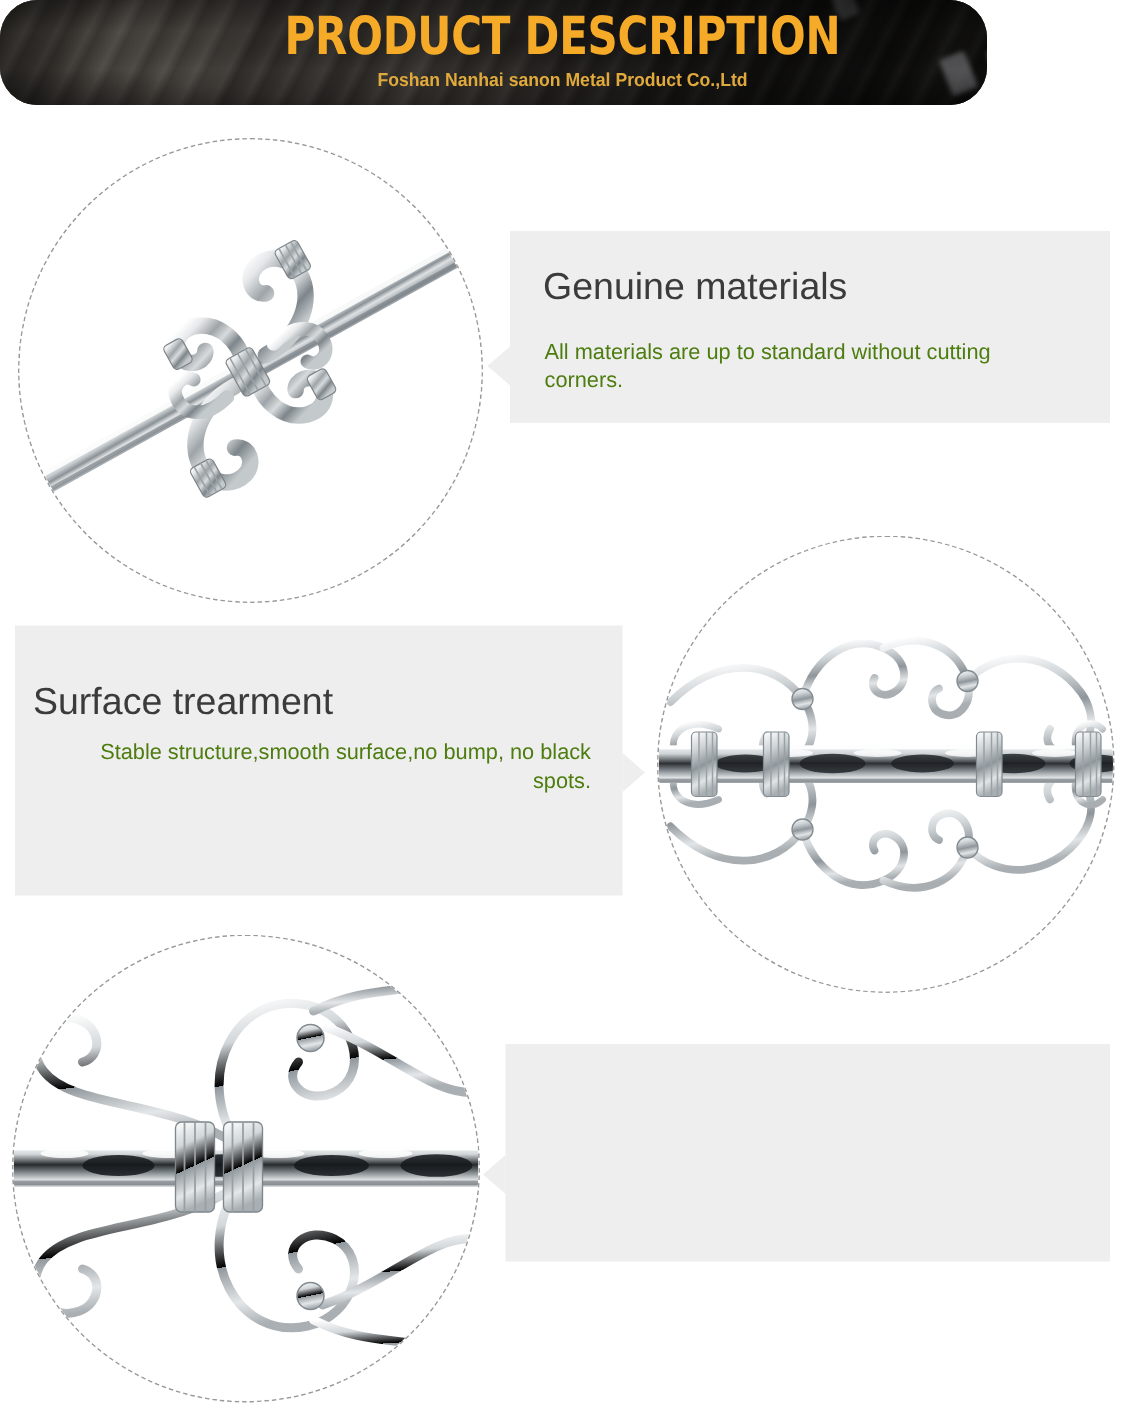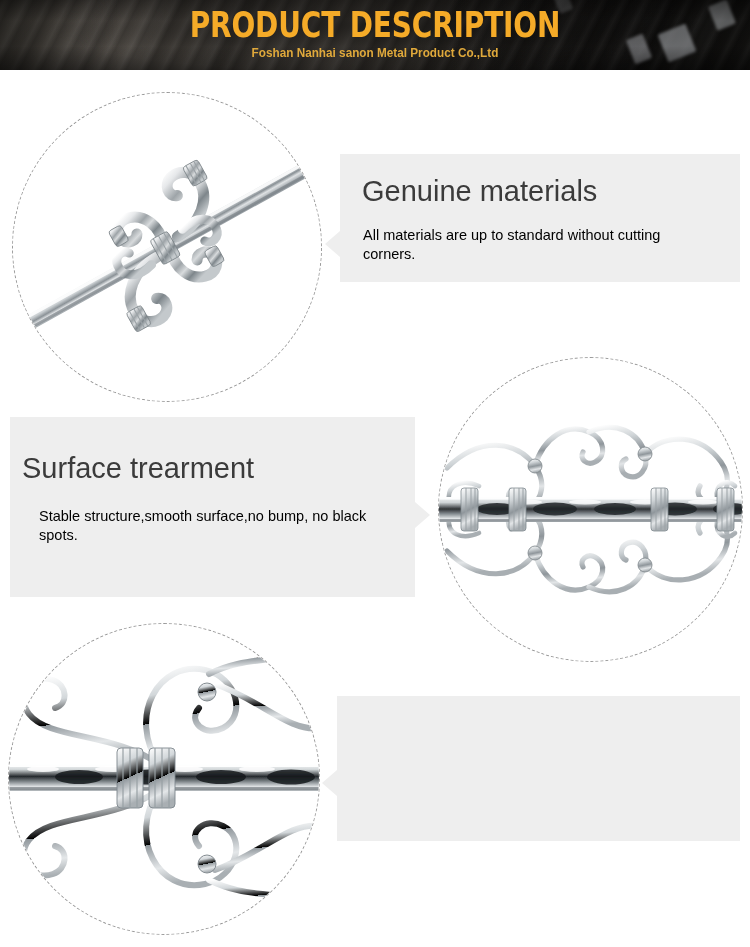--- a/index.html
+++ b/index.html
@@ -13,23 +13,24 @@
     position: relative;
     overflow: hidden;
     font-family: "Liberation Sans", sans-serif;
     -webkit-font-smoothing: antialiased;
   }
 
   
   #banner {
     position: absolute;
     left: 0; top: 0;
-    width: 750px; height: 70px;
+    width: 658px; height: 70px;
     overflow: hidden;
     background: #2f2c29;
+    border-radius: 25px;
   }
   .banner-tex {
     position: absolute;
     left: 0; top: 0; right: 0; bottom: 0;
   }
   
   .tex-coils {
     background:
       repeating-linear-gradient(117deg,
         rgba(255,255,255,0.00) 0px,
@@ -107,31 +108,31 @@
   }
 
   
   .card {
     position: absolute;
     background: #eeeeee;
     box-sizing: border-box;
   }
   .card-title {
     font-family: "Liberation Sans", sans-serif;
-    font-size: 29px;
+    font-size: 25px;
     font-weight: 400;
     color: #3b3b3b;
     line-height: 29px;
     white-space: nowrap;
   }
   .card-body {
     font-family: "Liberation Sans", sans-serif;
     font-size: 14.5px;
     font-weight: 400;
-    color: #000000;
+    color: #4d7c0f;
     line-height: 19px;
   }
   
   .notch {
     position: absolute;
     width: 0; height: 0;
   }
   .notch-left {
     border-top: 13px solid transparent;
     border-bottom: 13px solid transparent;
@@ -143,21 +144,21 @@
     border-left: 15px solid #eeeeee;
   }
 
   #card-1 { left: 340px; top: 154px; width: 400px; height: 128px; }
   #card-1 .card-title { position: absolute; left: 22px; top: 23px; }
   #card-1 .card-body  { position: absolute; left: 23px; top: 72px; width: 350px; }
   #card-1 .notch-left { left: -15px; top: 77px; }
 
   #card-2 { left: 10px; top: 417px; width: 405px; height: 180px; }
   #card-2 .card-title { position: absolute; left: 12px; top: 37px; }
-  #card-2 .card-body  { position: absolute; left: 29px; top: 90px; width: 355px; }
+  #card-2 .card-body  { position: absolute; left: 29px; top: 76px; width: 355px; text-align: right; }
   #card-2 .notch-right { right: -15px; top: 85px; }
 
   #card-3 { left: 337px; top: 696px; width: 403px; height: 145px; }
   #card-3 .card-title { position: absolute; left: 23px; top: 20px; }
   #card-3 .card-body  { position: absolute; left: 24px; top: 69px; width: 350px; }
   #card-3 .notch-left { left: -15px; top: 74px; }
 
   
   .photo-circle {
     position: absolute;

